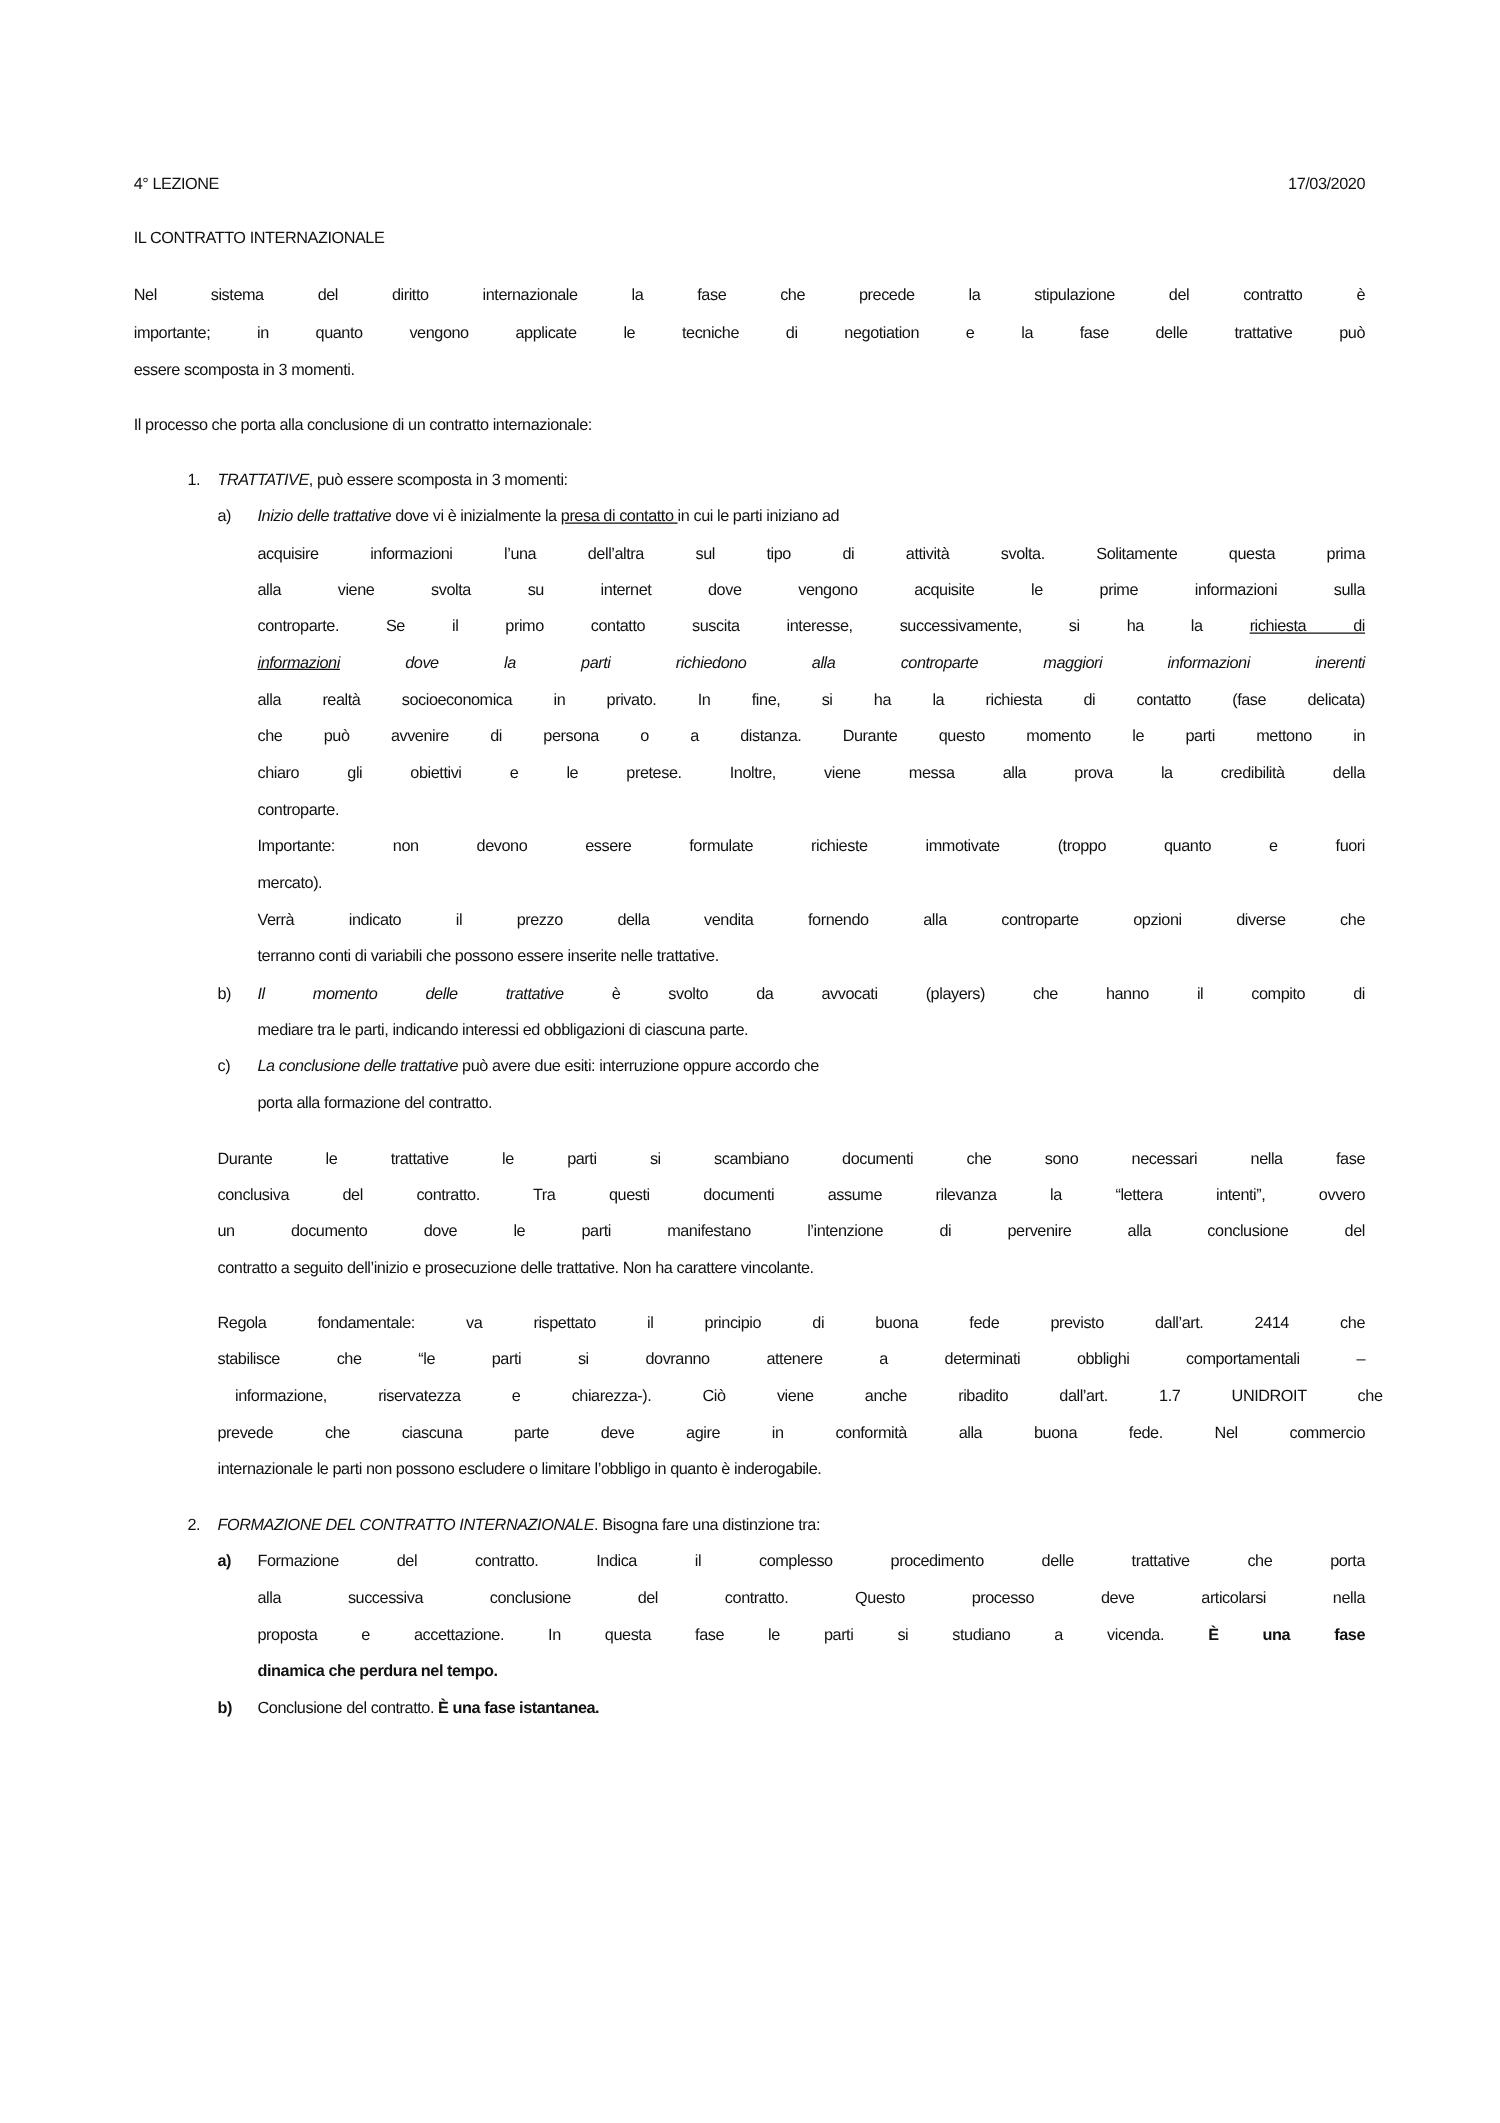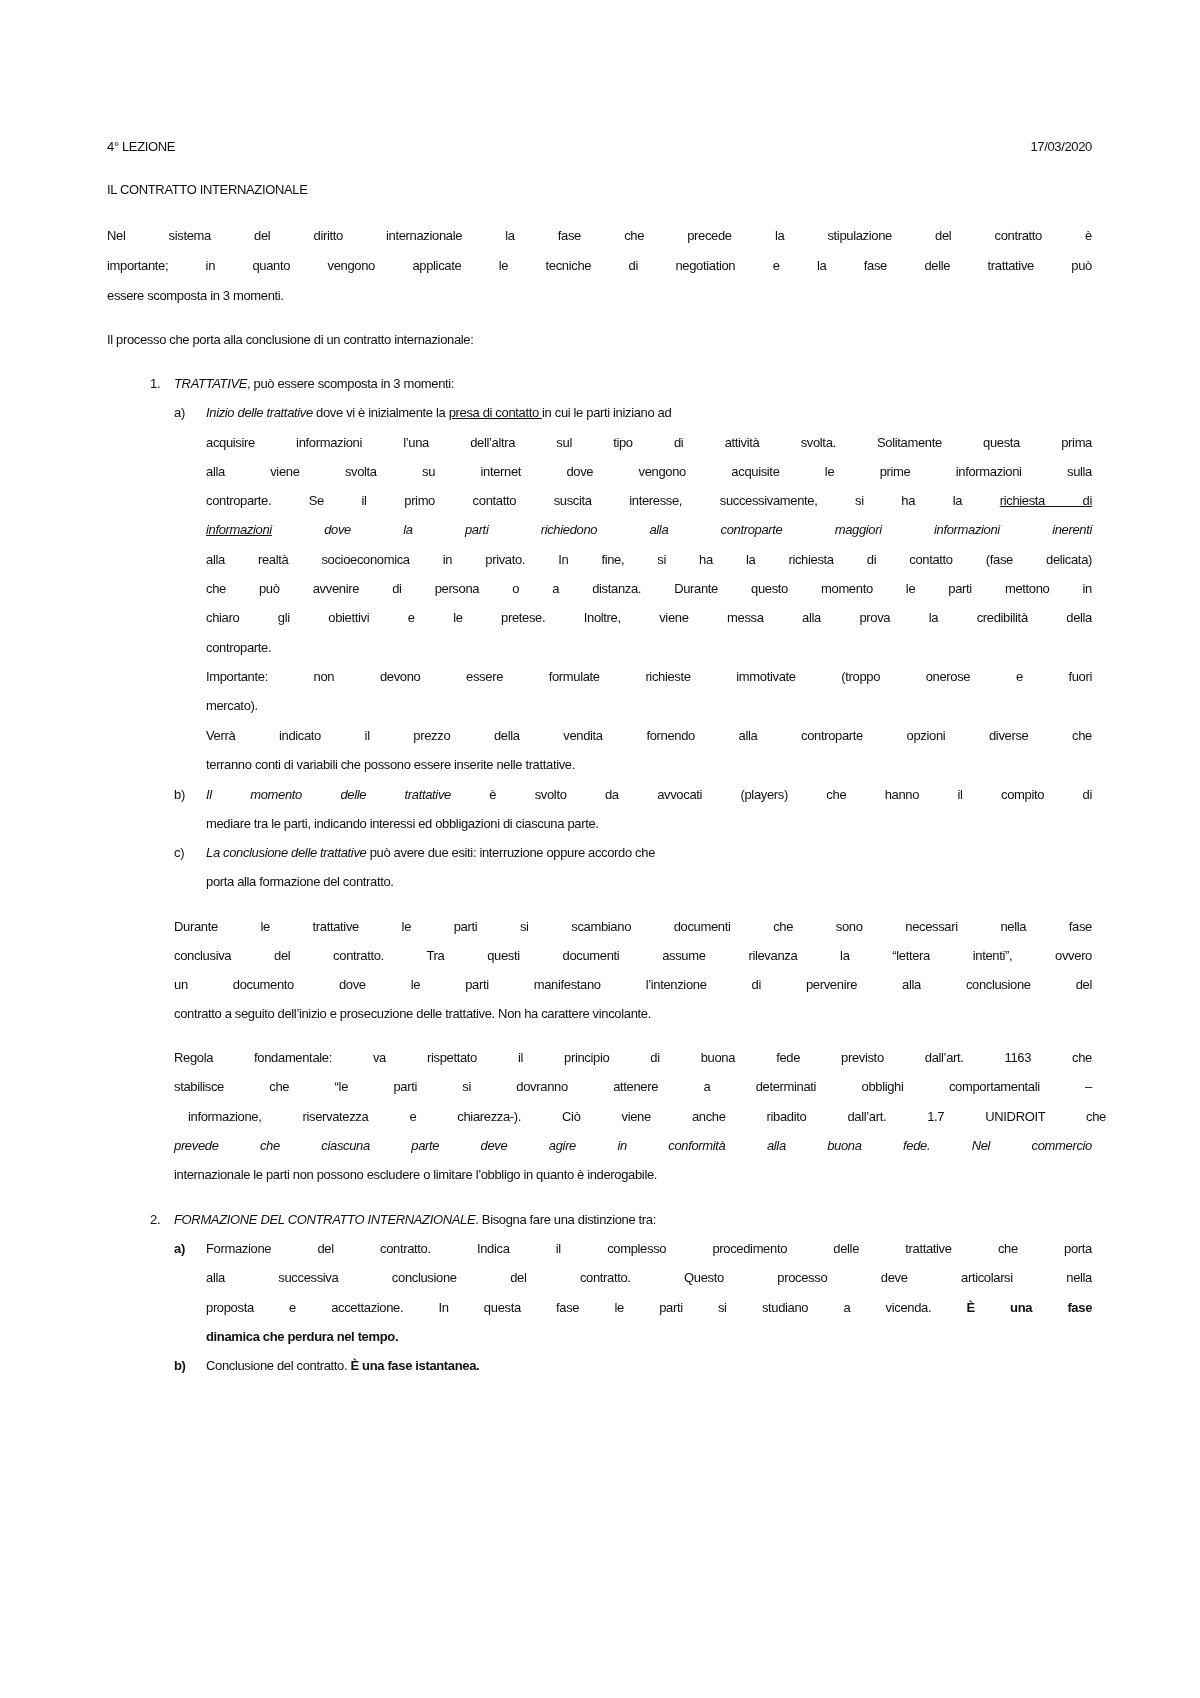--- a/index.html
+++ b/index.html
@@ -44,21 +44,21 @@
   <div class="ln just" style="left:206px; width:886px; top:489px;">
     <span>controparte. Se il primo contatto suscita interesse, successivamente, si ha la </span><span class="u">richiesta di</span>
   </div>
   <div class="ln just" style="left:206px; width:886px; top:518px;font-style:italic;">
     <span class="u">informazioni</span><span> dove la parti richiedono alla controparte maggiori informazioni inerenti</span>
   </div>
   <div class="ln just" style="left:206px; width:886px; top:548px;">alla realtà socioeconomica in privato. In fine, si ha la richiesta di contatto (fase delicata)</div>
   <div class="ln just" style="left:206px; width:886px; top:577px;">che può avvenire di persona o a distanza. Durante questo momento le parti mettono in</div>
   <div class="ln just" style="left:206px; width:886px; top:606px;">chiaro gli obiettivi e le pretese. Inoltre, viene messa alla prova la credibilità della</div>
   <div class="ln" style="left:206px; top:636px;">controparte.</div>
-  <div class="ln just" style="left:206px; width:886px; top:665px;">Importante: non devono essere formulate richieste immotivate (troppo onerose e fuori</div>
+  <div class="ln just" style="left:206px; width:886px; top:665px;">Importante: non devono essere formulate richieste immotivate (troppo quanto e fuori</div>
   <div class="ln" style="left:206px; top:694px;">mercato).</div>
   <div class="ln just" style="left:206px; width:886px; top:724px;">Verrà indicato il prezzo della vendita fornendo alla controparte opzioni diverse che</div>
   <div class="ln" style="left:206px; top:753px;">terranno conti di variabili che possono essere inserite nelle trattative.</div>
 
   <div class="ln" style="left:174px; top:783px;">b)</div>
   <div class="ln just" style="left:206px; width:886px; top:783px;">
     <span class="i">Il momento delle trattative</span><span> è svolto da avvocati (players) che hanno il compito di</span>
   </div>
   <div class="ln" style="left:206px; top:812px;">mediare tra le parti, indicando interessi ed obbligazioni di ciascuna parte.</div>
 
@@ -66,24 +66,24 @@
   <div class="ln just" style="left: 206px; width: auto; top: 841px; white-space: nowrap; text-align: left; transform: scaleX(0.999982);">
     <span class="i">La conclusione delle trattative</span><span> può avere due esiti: interruzione oppure accordo che</span>
   </div>
   <div class="ln" style="left:206px; top:870px;">porta alla formazione del contratto.</div>
 
   <div class="ln just" style="left:174px; width:918px; top:997px; margin-top:-82px;">Durante le trattative le parti si scambiano documenti che sono necessari nella fase</div>
   <div class="ln just" style="left:174px; width:918px; top:944px;">conclusiva del contratto. Tra questi documenti assume rilevanza la “lettera intenti”, ovvero</div>
   <div class="ln just" style="left:174px; width:918px; top:973px;">un documento dove le parti manifestano l’intenzione di pervenire alla conclusione del</div>
   <div class="ln" style="left:174px; top:1002px;">contratto a seguito dell’inizio e prosecuzione delle trattative. Non ha carattere vincolante.</div>
 
-  <div class="ln just" style="left:174px; width:918px; top:1046px;">Regola fondamentale: va rispettato il principio di buona fede previsto dall’art. 1163 che</div>
+  <div class="ln just" style="left:174px; width:918px; top:1046px;">Regola fondamentale: va rispettato il principio di buona fede previsto dall’art. 2414 che</div>
   <div class="ln just" style="left:174px; width:918px; top:1075px;">stabilisce che “le parti si dovranno attenere a determinati obblighi comportamentali –</div>
   <div class="ln just" style="left:188px; width:918px; top:1105px;">informazione, riservatezza e chiarezza-). Ciò viene anche ribadito dall’art. 1.7 UNIDROIT che</div>
-  <div class="ln just" style="left:174px; width:918px; top:1134px;font-style:italic;">prevede che ciascuna parte deve agire in conformità alla buona fede. Nel commercio</div>
+  <div class="ln just" style="left:174px; width:918px; top:1134px;">prevede che ciascuna parte deve agire in conformità alla buona fede. Nel commercio</div>
   <div class="ln" style="left:174px; top:1163px;">internazionale le parti non possono escludere o limitare l’obbligo in quanto è inderogabile.</div>
 
   <div class="ln" style="left:150px; top:1208px;">2.</div>
   <div class="ln" style="left:174px; top:1208px;">
     <span class="i">FORMAZIONE DEL CONTRATTO INTERNAZIONALE</span><span>. Bisogna fare una distinzione tra:</span>
   </div>
 
   <div class="ln b" style="left:174px; top:1237px;">a)</div>
   <div class="ln just" style="left:206px; width:886px; top:1237px;">Formazione del contratto. Indica il complesso procedimento delle trattative che porta</div>
   <div class="ln just" style="left:206px; width:886px; top:1266px;">alla successiva conclusione del contratto. Questo processo deve articolarsi nella</div>

